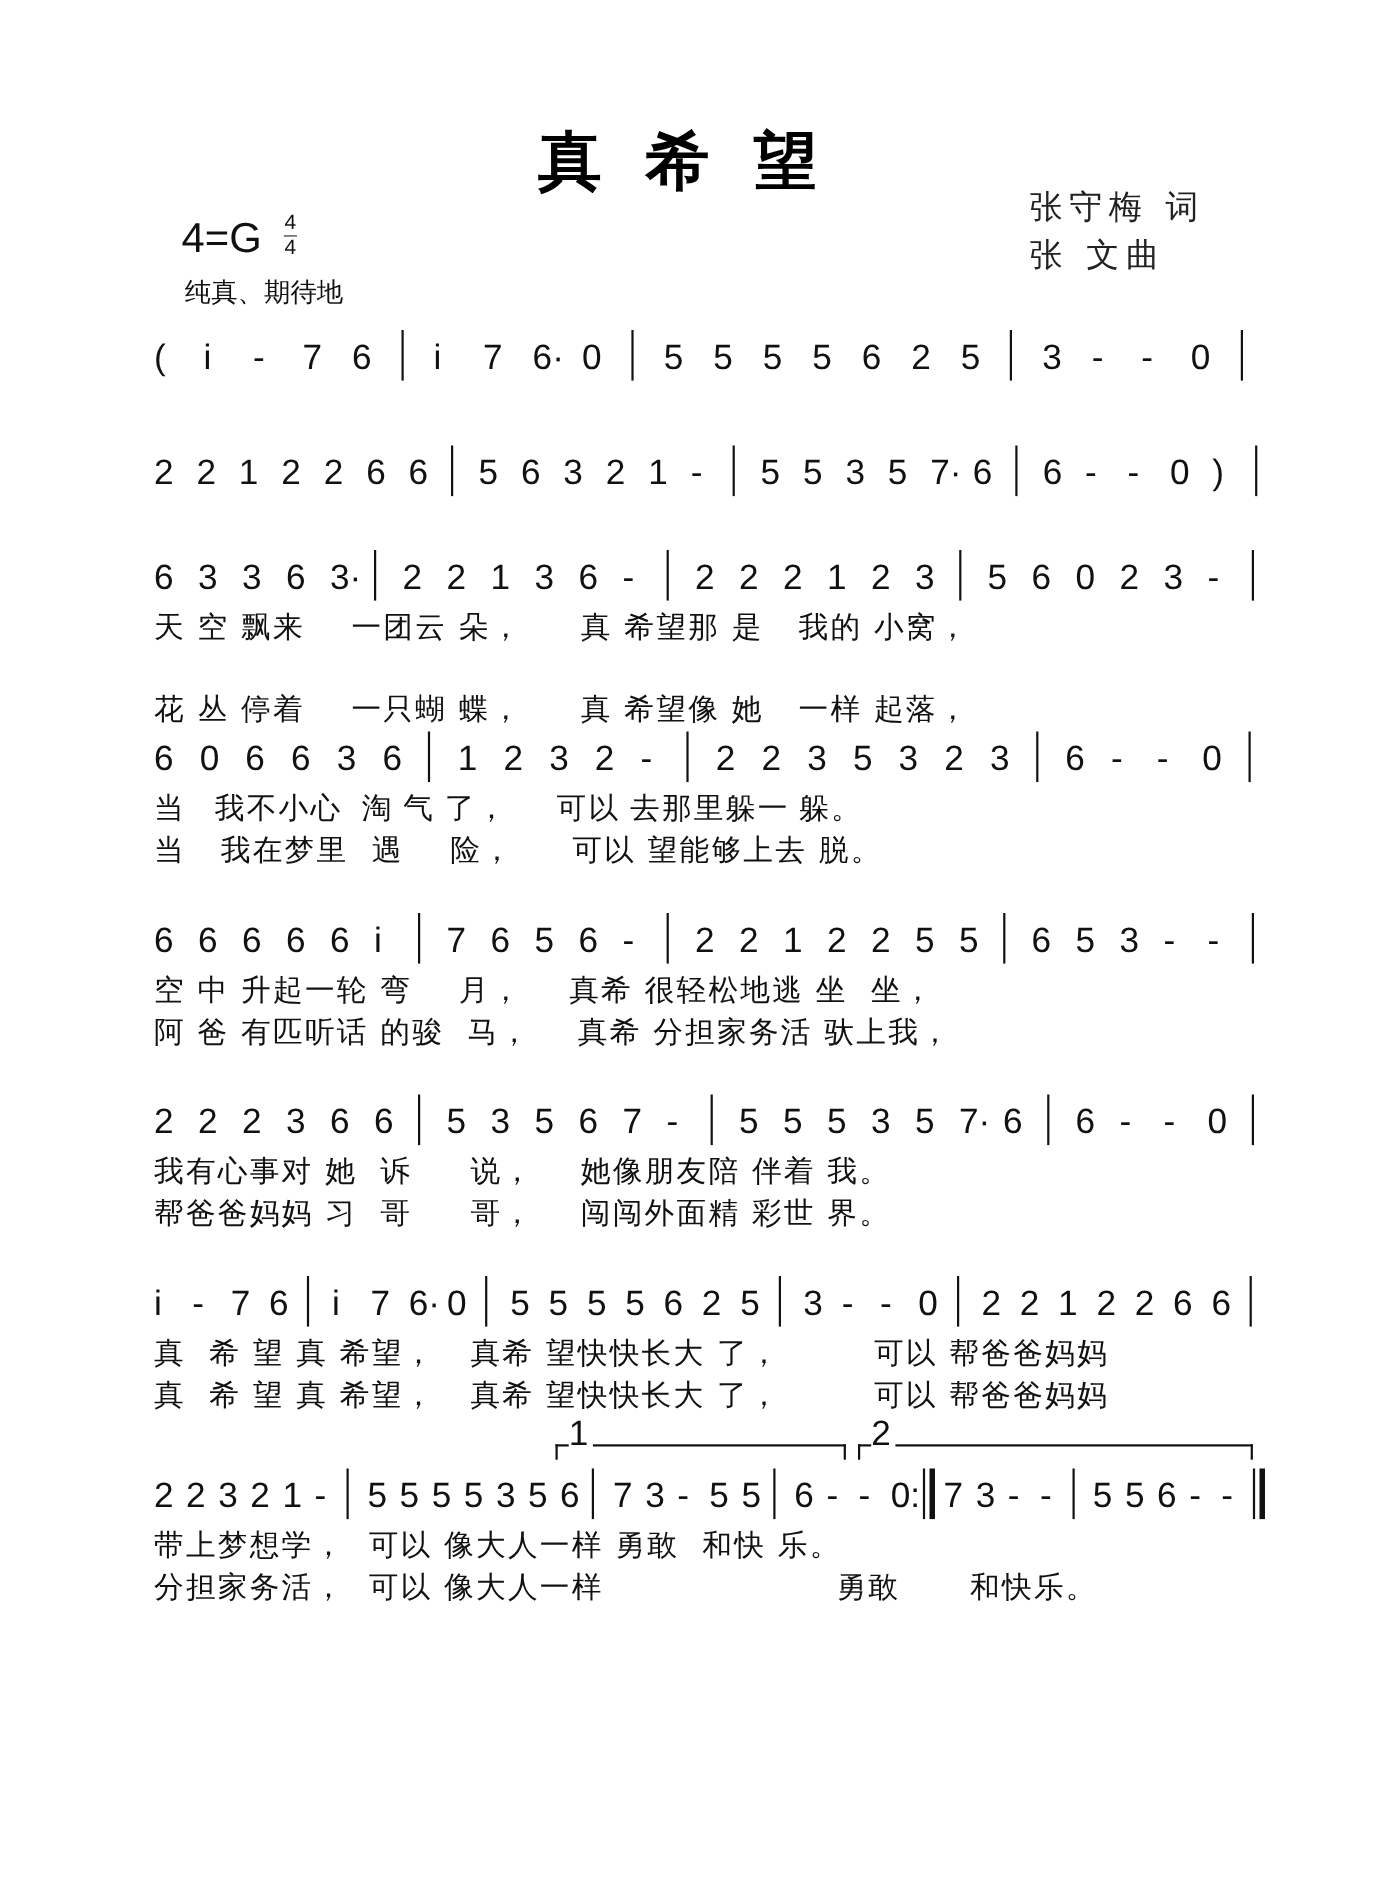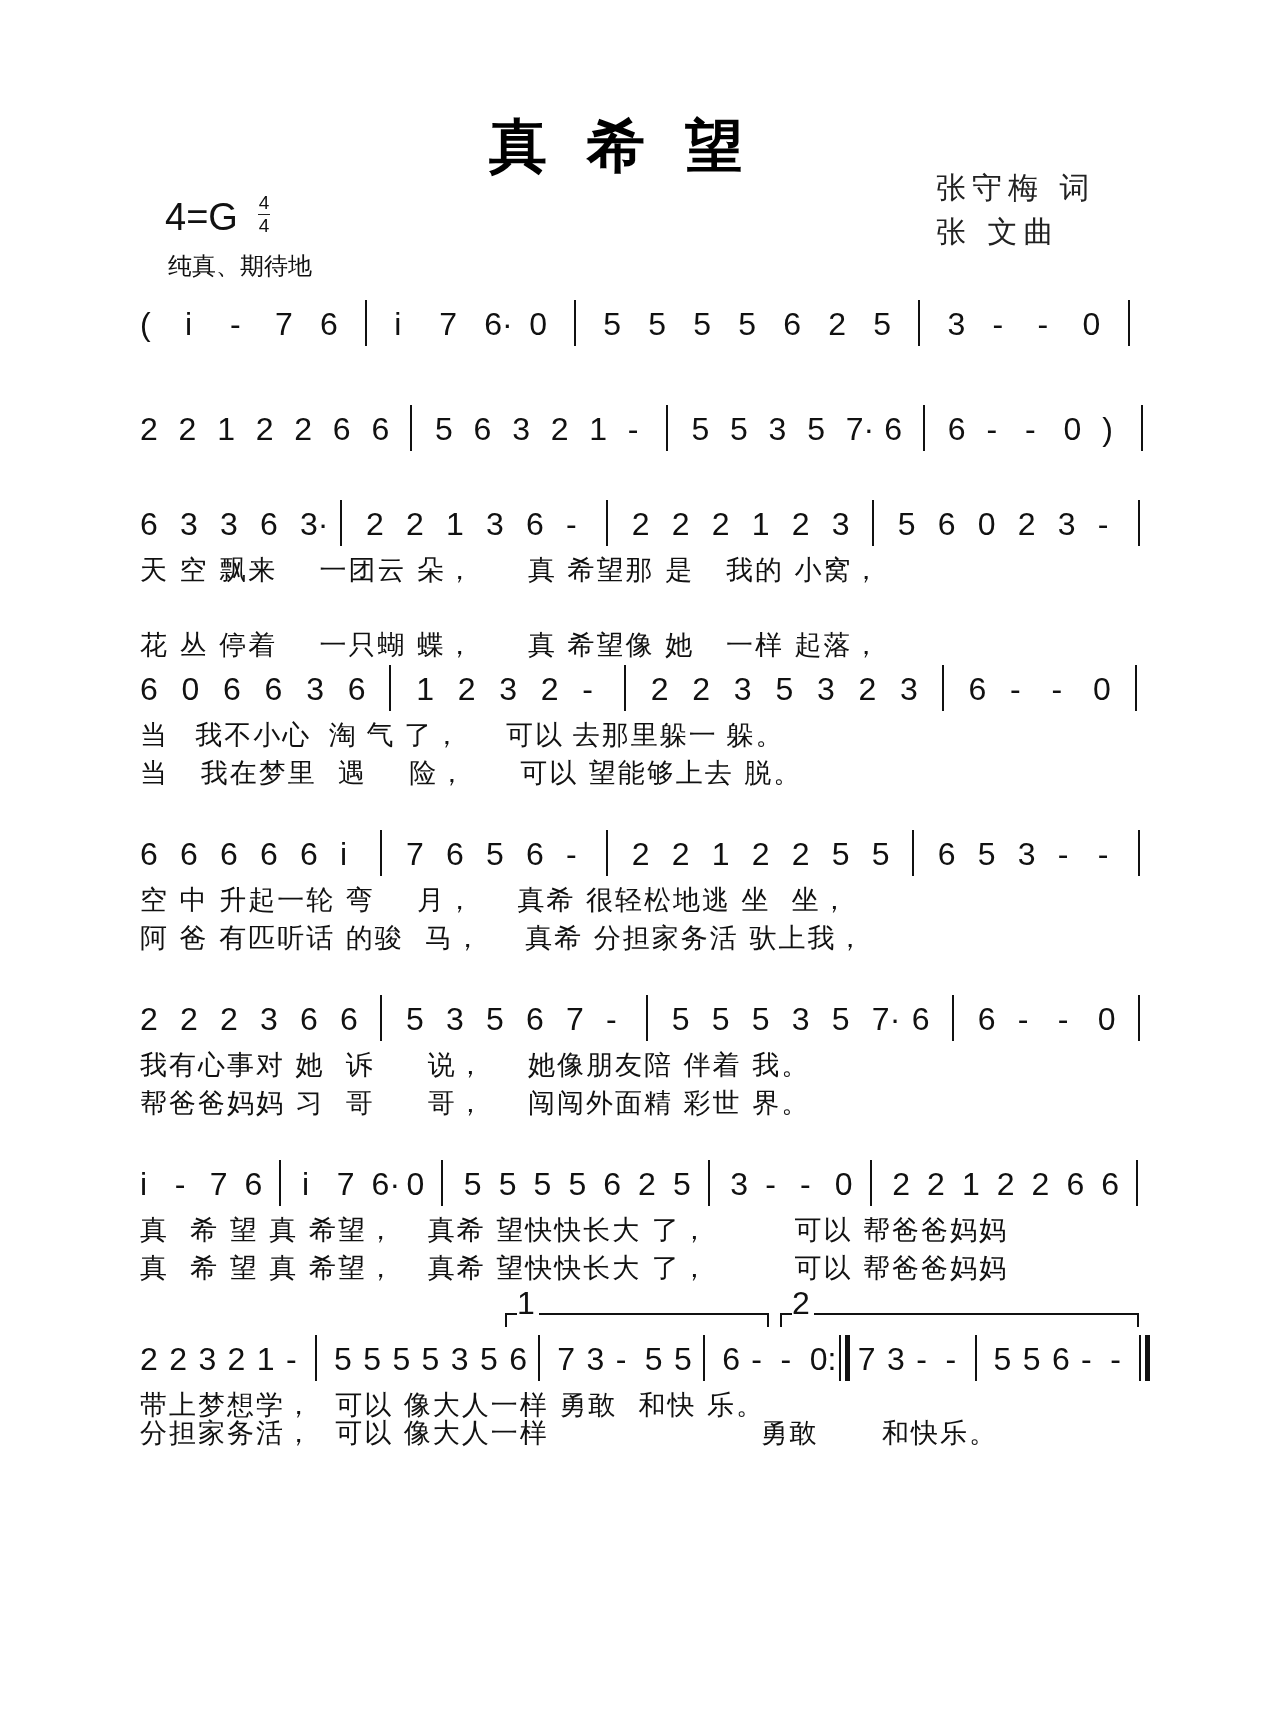--- a/index.html
+++ b/index.html
@@ -298,21 +298,21 @@
         <span class="n" style="left: 805.405px;">-</span>
         <div class="bar" style="left: 834.595px;"></div>
         <span class="n" style="left: 853.514px;">5</span>
         <span class="n" style="left: 882.703px;">5</span>
         <span class="n" style="left: 911.892px;">6</span>
         <span class="n" style="left: 941.081px;">-</span>
         <span class="n" style="left: 970.27px;">-</span>
         <div class="dbar" style="left: 999.459px;"></div>
       </div>
       <div class="lyr" style="top: 52px;">带上梦想学，  可以 像大人一样 勇敢  和快 乐。</div>
-      <div class="lyr" style="top: 80px;">分担家务活，  可以 像大人一样                    勇敢      和快乐。</div>
+      <div class="lyr" style="top: 90px;">分担家务活，  可以 像大人一样                    勇敢      和快乐。</div>
       <div class="volta" style="left: 365px; width: 260px; top: -22px; border-left: 2px solid rgb(17, 17, 17); border-right: 2px solid rgb(17, 17, 17);">
         <span class="lab">1</span>
       </div>
       <div class="volta" style="left: 640px; width: 355px; top: -22px; border-left: 2px solid rgb(17, 17, 17); border-right: 2px solid rgb(17, 17, 17);">
         <span class="lab">2</span>
       </div>
     </div>
   </div>
 
 </body></html>

